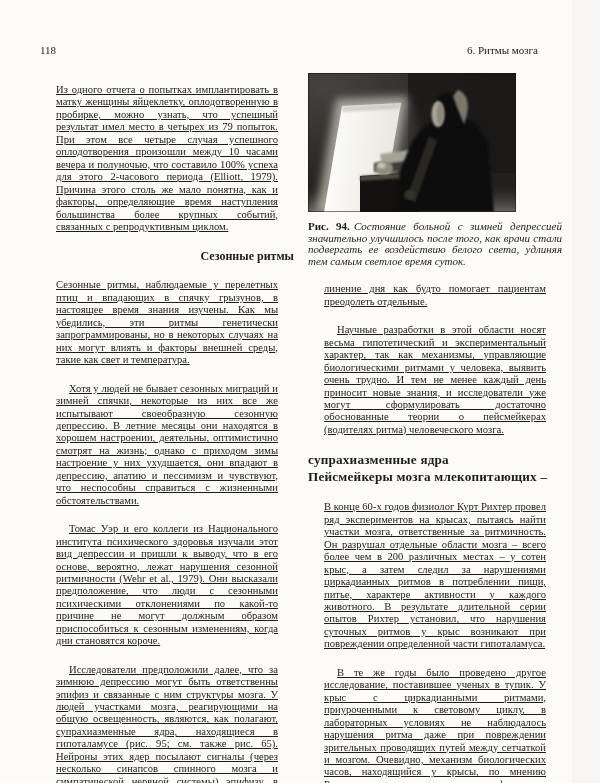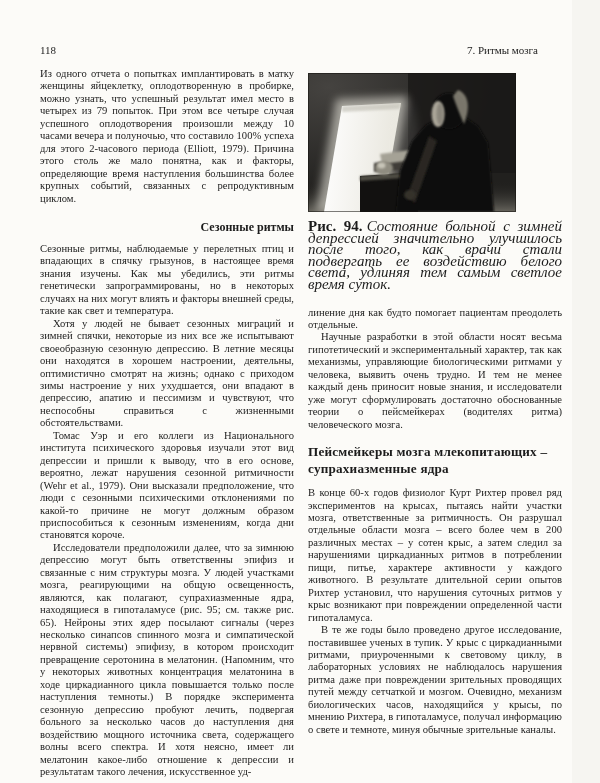--- a/index.html
+++ b/index.html
@@ -22,21 +22,21 @@
     display:flex;justify-content:space-between;
     font-size:11px;line-height:13px;
   }
   .col{
     position:absolute;top:68px;
     font-size:10.6px;line-height:12.45px;
     text-align:justify;
   }
   .col-left{left:40px;width:254px;}
   .col-right{left:308px;width:254px;}
-  .col p{margin:0;padding:0;}
+  .col p{margin:16px;padding:0;text-decoration:underline;}
   .col p.indent{text-indent:13px;}
   .col p + p{margin-top:0px;}
   h3.section-heading{
     margin:15px 0 9px 0;
     font-size:12px;line-height:14px;
     font-weight:bold;text-align:right;
   }
   h3.section-heading-large{
     margin:13px 0 10px 0;
     font-size:13.2px;line-height:16.5px;
@@ -45,40 +45,40 @@
   }
   .figure{
     margin:5px 0 0 0;
   }
   .figure .photo-wrap{
     width:208px;height:139px;
     display:block;
   }
   .figure figcaption{
     margin-top:9px;
-    font-size:15px;line-height:11.6px;
+    font-size:11px;line-height:11.6px;
     text-align:justify;
   }
   .figure .fig-label{
     font-weight:bold;font-style:normal;
     margin-right:4px;
   }
   .figure .fig-text{
     font-style:italic;
   }
   .after-figure{margin-top:16px !important;}
 </style>
 </head>
 <body>
 
 <div class="page">
 
   <div class="running-head">
     <span>118</span>
-    <span>7. Ритмы мозга</span>
+    <span>6. Ритмы мозга</span>
   </div>
 
   <div class="col col-left">
     <p>Из одного отчета о попытках имплантировать в матку женщины яйцеклетку, оплодотворенную в пробирке, можно узнать, что успешный результат имел место в четырех из 79 попыток. При этом все четыре случая успешного оплодотворения произошли между 10 часами вечера и полуночью, что составило 100% успеха для этого 2-часового периода (Elliott, 1979). Причина этого столь же мало понятна, как и факторы, определяющие время наступления большинства более крупных событий, связанных с репродуктивным циклом.</p>
     <h3 class="section-heading">Сезонные ритмы</h3>
     <p>Сезонные ритмы, наблюдаемые у перелетных птиц и впадающих в спячку грызунов, в настоящее время знания изучены. Как мы убедились, эти ритмы генетически запрограммированы, но в некоторых случаях на них могут влиять и факторы внешней среды, такие как свет и температура.</p>
     <p class="indent">Хотя у людей не бывает сезонных миграций и зимней спячки, некоторые из них все же испытывают своеобразную сезонную депрессию. В летние месяцы они находятся в хорошем настроении, деятельны, оптимистично смотрят на жизнь; однако с приходом зимы настроение у них ухудшается, они впадают в депрессию, апатию и пессимизм и чувствуют, что неспособны справиться с жизненными обстоятельствами.</p>
     <p class="indent">Томас Уэр и его коллеги из Национального института психического здоровья изучали этот вид депрессии и пришли к выводу, что в его основе, вероятно, лежат нарушения сезонной ритмичности (Wehr et al., 1979). Они высказали предположение, что люди с сезонными психическими отклонениями по какой-то причине не могут должным образом приспособиться к сезонным изменениям, когда дни становятся короче.</p>
     <p class="indent">Исследователи предположили далее, что за зимнюю депрессию могут быть ответственны эпифиз и связанные с ним структуры мозга. У людей участками мозга, реагирующими на общую освещенность, являются, как полагают, супрахиазменные ядра, находящиеся в гипоталамусе (рис. 95; см. также рис. 65). Нейроны этих ядер посылают сигналы (через несколько синапсов спинного мозга и симпатической нервной системы) эпифизу, в котором происходит превращение серотонина в мелатонин. (Напомним, что у некоторых животных концентрация мелатонина в ходе циркадианного цикла повышается только после наступления темноты.) В порядке эксперимента сезонную депрессию пробуют лечить, подвергая больного за несколько часов до наступления дня воздействию мощного источника света, содержащего волны всего спектра. И хотя неясно, имеет ли мелатонин какое-либо отношение к депрессии и результатам такого лечения, искусственное уд-</p>
   </div>
@@ -149,21 +149,21 @@
       </span>
       <figcaption>
         <span class="fig-label">Рис. 94.</span><span class="fig-text">Состояние больной с зимней депрессией значительно улучшилось после того, как врачи стали подвергать ее воздействию белого света, удлиняя тем самым светлое время суток.</span>
       </figcaption>
     </figure>
 
     <p class="after-figure">линение дня как будто помогает пациентам преодолеть отдельные.</p>
     <p class="indent">Научные разработки в этой области носят весьма гипотетический и экспериментальный характер, так как механизмы, управляющие биологическими ритмами у человека, выявить очень трудно. И тем не менее каждый день приносит новые знания, и исследователи уже могут сформулировать достаточно обоснованные теории о пейсмейкерах (водителях ритма) человеческого мозга.</p>
 
     <h3 class="section-heading-large">
+      <div>супрахиазменные ядра</div>
       <div>Пейсмейкеры мозга млекопитающих –</div>
-      <div>супрахиазменные ядра</div>
     </h3>
 
     <p>В конце 60-х годов физиолог Курт Рихтер провел ряд экспериментов на крысах, пытаясь найти участки мозга, ответственные за ритмичность. Он разрушал отдельные области мозга – всего более чем в 200 различных местах – у сотен крыс, а затем следил за нарушениями циркадианных ритмов в потреблении пищи, питье, характере активности у каждого животного. В результате длительной серии опытов Рихтер установил, что нарушения суточных ритмов у крыс возникают при повреждении определенной части гипоталамуса.</p>
     <p class="indent">В те же годы было проведено другое исследование, поставившее ученых в тупик. У крыс с циркадианными ритмами, приуроченными к световому циклу, в лабораторных условиях не наблюдалось нарушения ритма даже при повреждении зрительных проводящих путей между сетчаткой и мозгом. Очевидно, механизм биологических часов, находящийся у крысы, по мнению Рихтера, в гипоталамусе, получал информацию о свете и темноте, минуя обычные зрительные каналы.</p>
   </div>
 
 </div>
 
 </body></html>

